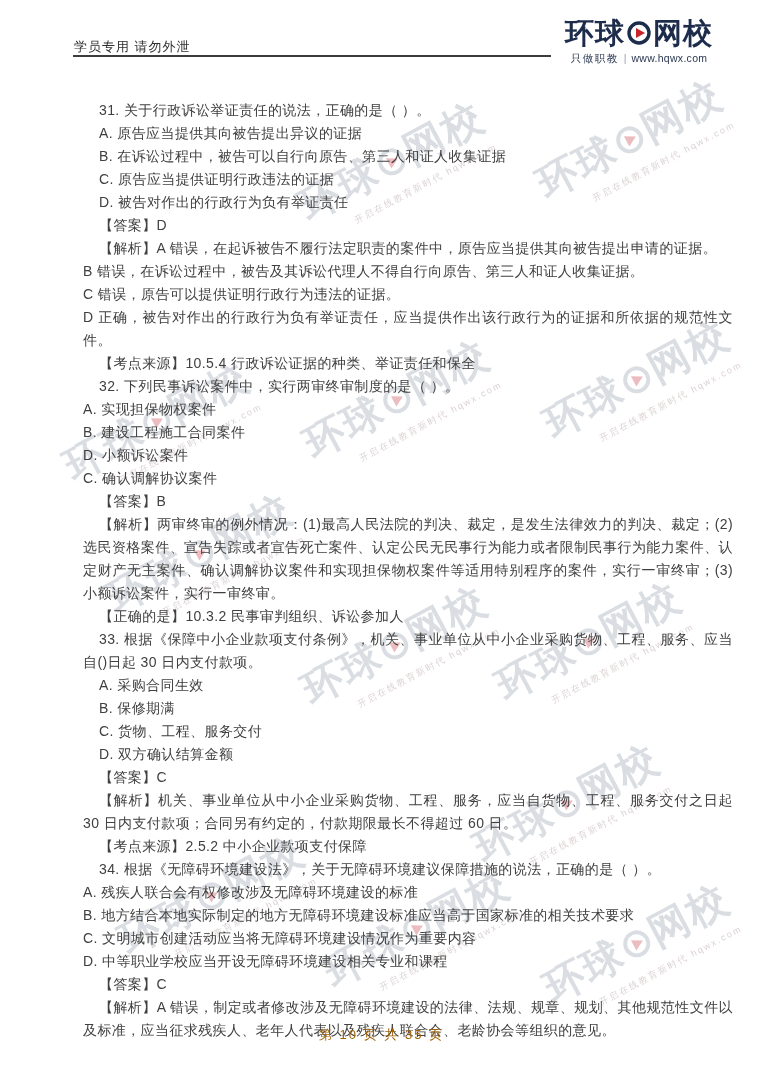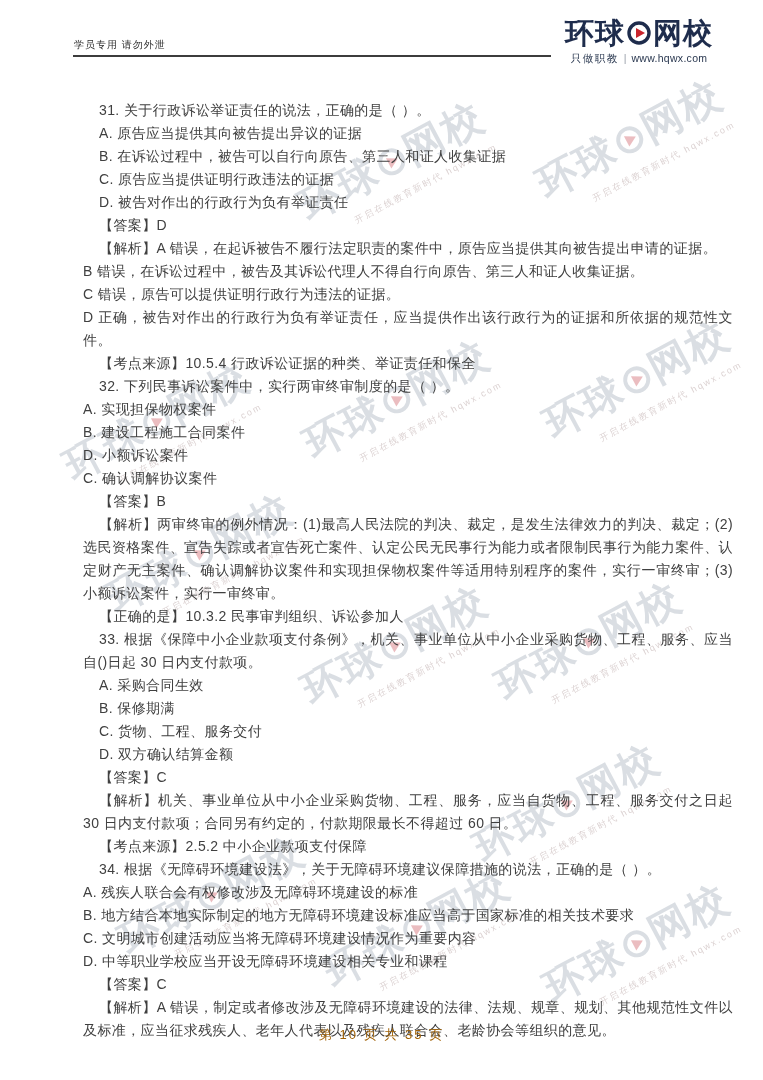--- a/index.html
+++ b/index.html
@@ -13,21 +13,21 @@
   #wm-layer{position:absolute;inset:0;z-index:0;pointer-events:none;}
   .wm{position:absolute;transform:translate(-50%,-50%) rotate(-28deg);
       display:flex;flex-direction:column;align-items:center;}
   .wm-main{display:flex;align-items:center;gap:2px;
       font-size:40px;font-weight:bold;letter-spacing:2px;
       color:rgba(163,172,186,0.40);white-space:nowrap;}
   .wm-sub{font-size:9px;letter-spacing:2px;margin-top:2px;margin-left:40px;
       color:rgba(176,152,152,0.45);white-space:nowrap;}
   .wm-circle{display:inline-block;width:30px;height:30px;}
   
-  .hdr-left{position:absolute;left:74px;top:38px;font-size:10px;color:#2f2f2f;
+  .hdr-left{position:absolute;left:74px;top:38px;font-size:13px;color:#2f2f2f;
       letter-spacing:1px;z-index:2;}
   .hdr-rule{position:absolute;left:73px;top:55px;width:478px;height:2px;
       background:#3c3c3c;z-index:2;}
   .logo{position:absolute;right:50px;top:16px;z-index:2;display:flex;
       flex-direction:column;align-items:center;}
   .logo-main{display:flex;align-items:center;font-size:29px;font-weight:bold;
       color:#1e2c4c;letter-spacing:1px;line-height:34px;}
   .logo-circle{width:26px;height:26px;margin:0 1px;}
   .logo-tagline{display:flex;align-items:flex-start;gap:5px;margin-top:2px;
       font-size:10.5px;color:#2a3850;letter-spacing:1.5px;}

